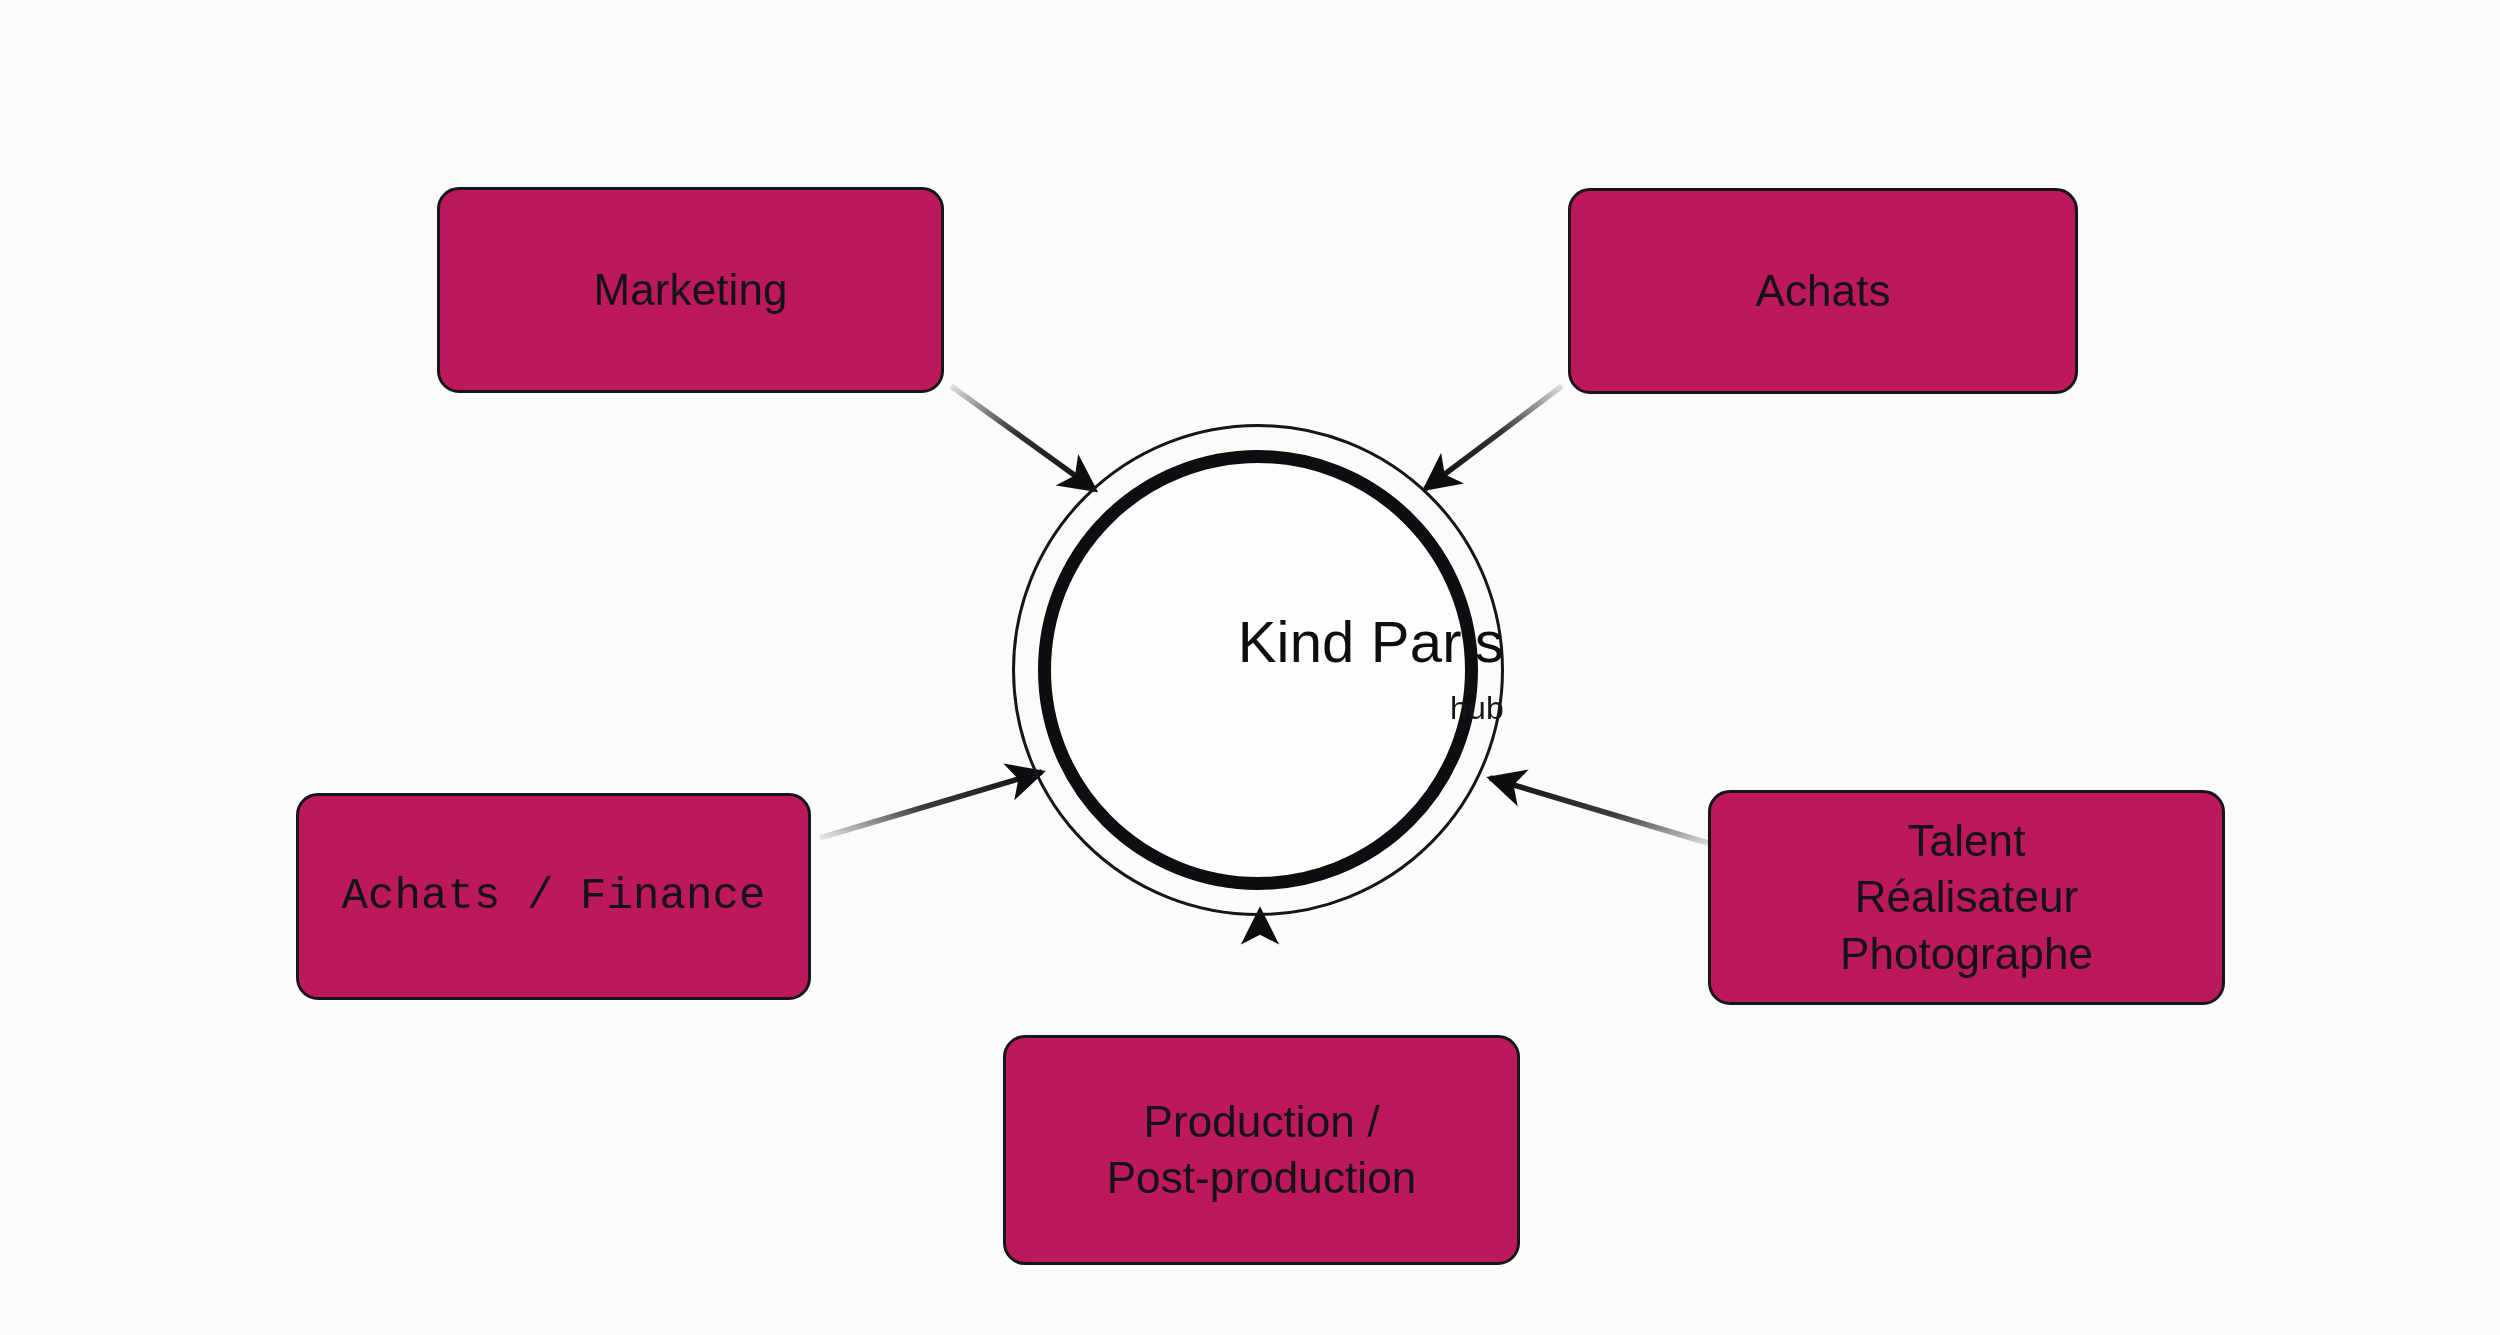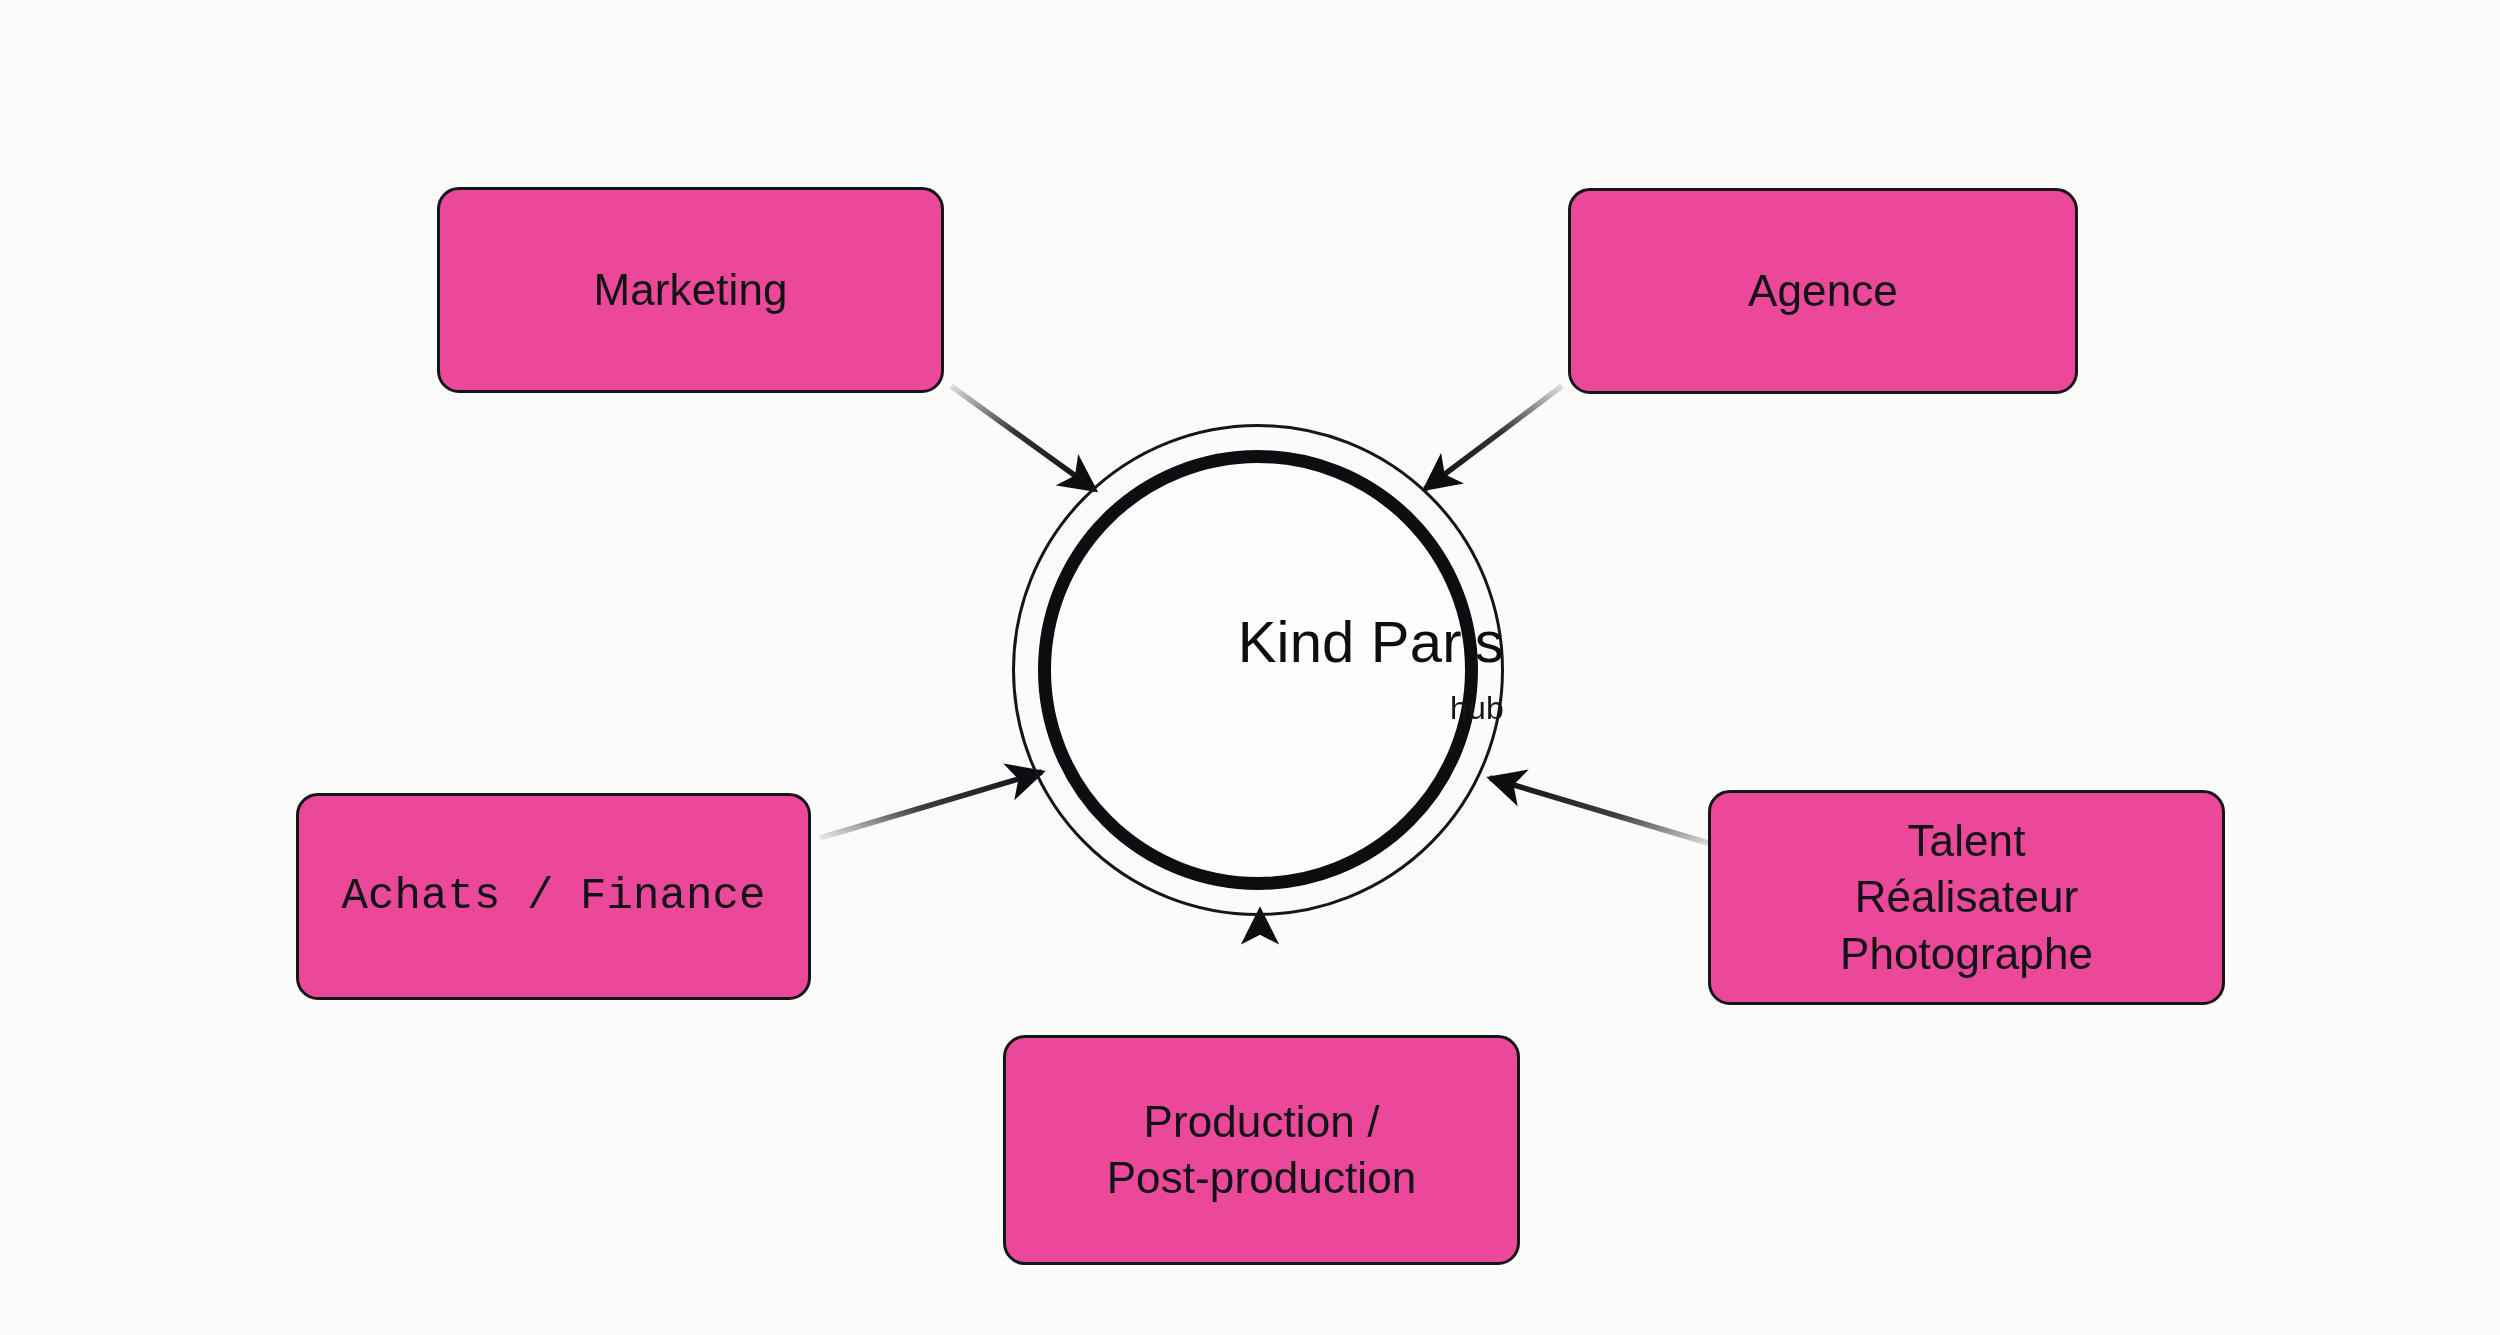--- a/index.html
+++ b/index.html
@@ -22,21 +22,21 @@
     position: absolute;
     left: 0;
     top: 0;
     width: 2500px;
     height: 1335px;
     pointer-events: none;
   }
   .node-box {
     position: absolute;
     box-sizing: border-box;
-    background: #ec4899;
+    background: #be185d;
     border: 3px solid #15161a;
     border-radius: 22px;
     display: flex;
     align-items: center;
     justify-content: center;
     text-align: center;
     color: #111317;
     font-size: 44px;
     line-height: 1.28;
     letter-spacing: 0.1px;
@@ -157,21 +157,21 @@
     <line x1="1718" y1="846" x2="1490" y2="778" stroke="url(#fadeR)" stroke-width="5.5" marker-end="url(#arrowhead)"></line>
 
     <line x1="1260" y1="1030" x2="1260" y2="910" stroke="url(#fadeB)" stroke-width="5.5" marker-end="url(#arrowhead)"></line>
   </svg>
 
   <div class="node-box" id="box-marketing">
     <span class="node-label">Marketing</span>
   </div>
 
   <div class="node-box" id="box-agence">
-    <span class="node-label">Agence</span>
+    <span class="node-label">Achats</span>
   </div>
 
   <div class="node-box" id="box-achats">
     <span class="node-label">Achats / Finance</span>
   </div>
 
   <div class="node-box" id="box-production">
     <span class="node-label">Production /
 Post-production</span>
   </div>

